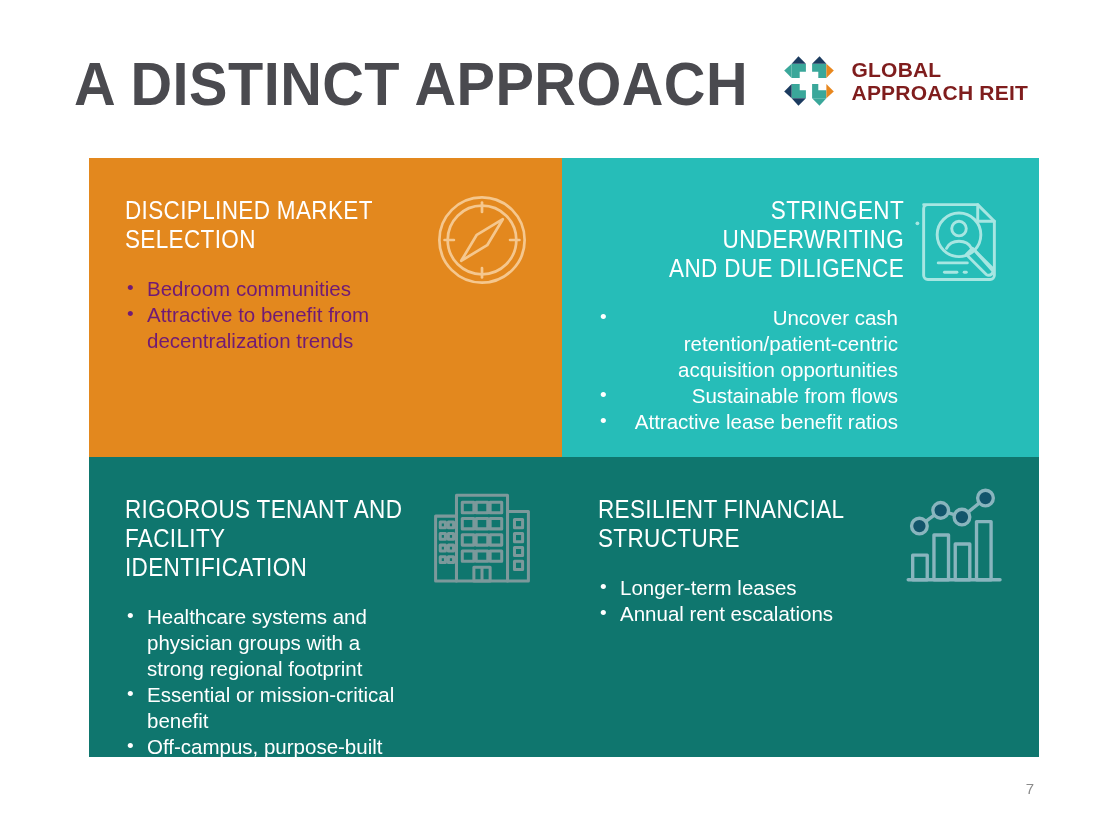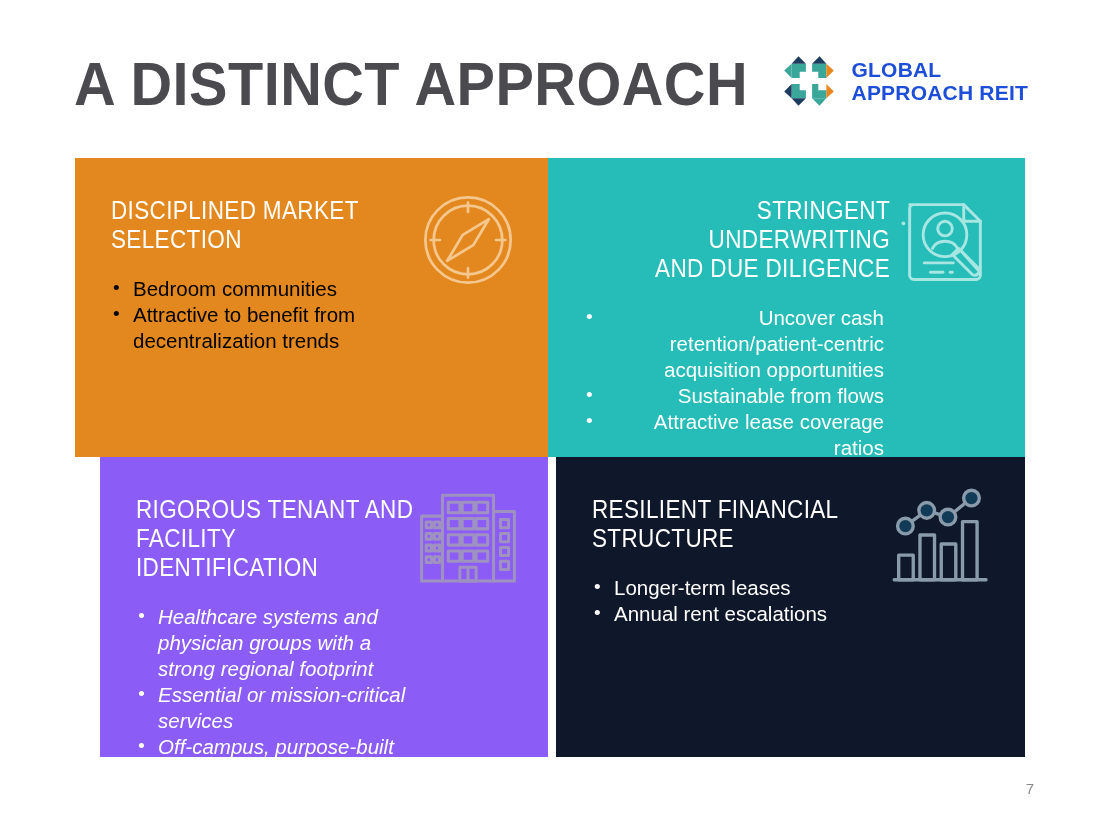--- a/index.html
+++ b/index.html
@@ -38,46 +38,46 @@
     display: flex;
     align-items: center;
     gap: 12px;
   }
   .logo-mark { width: 62px; height: 62px; display: block; }
   .logo-text {
     font-family: "Liberation Sans", sans-serif;
     font-weight: bold;
     font-size: 21px;
     line-height: 23px;
-    color: #1d4ed8;
+    color: #7f1d1d;
     letter-spacing: 0.2px;
     white-space: nowrap;
   }
 
   
   .grid {
     position: absolute;
-    left: 75px;
+    left: 89px;
     top: 158px;
     width: 950px;
     height: 599px;
     display: grid;
     grid-template-columns: 473px 477px;
     grid-template-rows: 299px 300px;
   }
   .cell {
     position: relative;
     box-sizing: border-box;
     padding: 38px 30px 20px 36px;
     overflow: hidden;
   }
   .cell.orange { background: #e3881e; }
   .cell.teal   { background: #26bdb8; text-align: right; }
-  .cell.gray   { background: #8b5cf6; margin-left: 25px; }
-  .cell.navy   { background: #0f172a; margin-left: 8px; }
+  .cell.gray   { background: #0f766e; }
+  .cell.navy   { background: #0f766e; }
 
   .cell-title {
     font-family: "Liberation Sans Narrow", "Liberation Sans", sans-serif;
     font-size: 25px;
     line-height: 29px;
     font-weight: normal;
     letter-spacing: 0.4px;
     color: #ffffff;
     transform: scaleX(0.9);
     transform-origin: left top;
@@ -103,23 +103,23 @@
   }
   .bullets li::before {
     content: "\2022";
     position: absolute;
     left: 2px;
     top: -1px;
     font-size: 19px;
     color: #ffffff;
   }
   .cell.orange .bullets li,
-  .cell.orange .bullets li::before { color: #000000; }
+  .cell.orange .bullets li::before { color: #701a75; }
   .cell.teal .bullets { max-width: 300px; }
-  .cell.gray .bullets { max-width: 270px; font-style: italic; }
+  .cell.gray .bullets { max-width: 270px; }
 
   .cell-icon {
     position: absolute;
     top: 30px;
     right: 28px;
     width: 104px;
     height: 104px;
     opacity: 0.72;
   }
   .cell.gray .cell-icon { top: 22px; right: 22px; width: 116px; height: 116px; }
@@ -182,21 +182,21 @@
       <path d="M70,30 L55,55 L30,70 L45,45 Z"></path>
     </svg>
   </div>
 
   <div class="cell teal">
     <div class="cell-title">STRINGENT UNDERWRITING
 AND DUE DILIGENCE</div>
     <ul class="bullets">
       <li>Uncover cash retention/patient-centric acquisition opportunities</li>
       <li>Sustainable from flows</li>
-      <li>Attractive lease coverage ratios</li>
+      <li>Attractive lease benefit ratios</li>
     </ul>
     <svg class="cell-icon" viewBox="0 0 100 100" fill="none" stroke="#d9f6f3" stroke-width="2.8" stroke-linecap="round" stroke-linejoin="round">
       <path d="M16,16 h52 l16,16 v52 a4,4 0 0 1 -4,4 h-60 a4,4 0 0 1 -4,-4 v-64 a4,4 0 0 1 4,-4 z"></path>
       <path d="M68,16 v16 h16"></path>
       <circle cx="10" cy="34" r="1.8" fill="#d9f6f3" stroke="none"></circle>
       <circle cx="50" cy="45" r="21"></circle>
       <circle cx="50" cy="39" r="7"></circle>
       <path d="M38,58 a13,11 0 0 1 24,0"></path>
       <line x1="65" y1="60" x2="82" y2="79"></line>
       <path d="M63,58 l-6,6 l19,19 a4.3,4.3 0 0 0 6,-6 z"></path>
@@ -204,21 +204,21 @@
       <line x1="36" y1="81" x2="48" y2="81"></line>
       <line x1="55" y1="81" x2="57" y2="81"></line>
     </svg>
   </div>
 
   <div class="cell gray">
     <div class="cell-title">RIGOROUS TENANT AND FACILITY
 IDENTIFICATION</div>
     <ul class="bullets">
       <li>Healthcare systems and physician groups with a strong regional footprint</li>
-      <li>Essential or mission-critical services</li>
+      <li>Essential or mission-critical benefit</li>
       <li>Off-campus, purpose-built</li>
     </ul>
     <svg class="cell-icon" viewBox="0 0 100 100" fill="none" stroke="#a7a7ad" stroke-width="2.6" stroke-linejoin="round">
 
       <rect x="28" y="14" width="44" height="74"></rect>
       <rect x="33" y="20" width="10" height="9"></rect>
         <rect x="45" y="20" width="10" height="9"></rect>
         <rect x="57" y="20" width="10" height="9"></rect>
       <rect x="33" y="34" width="10" height="9"></rect>
         <rect x="45" y="34" width="10" height="9"></rect>

